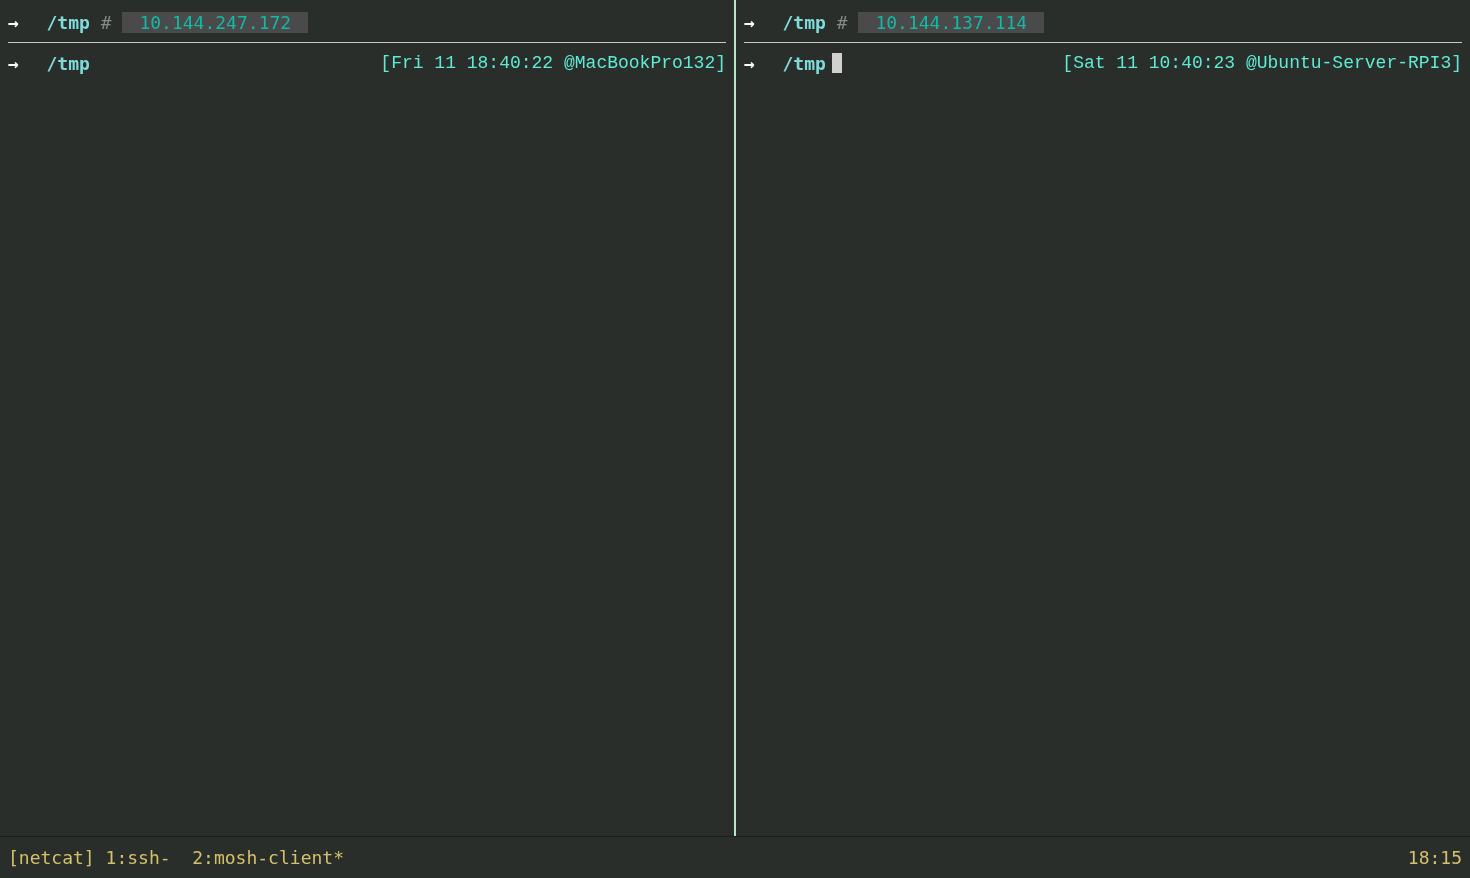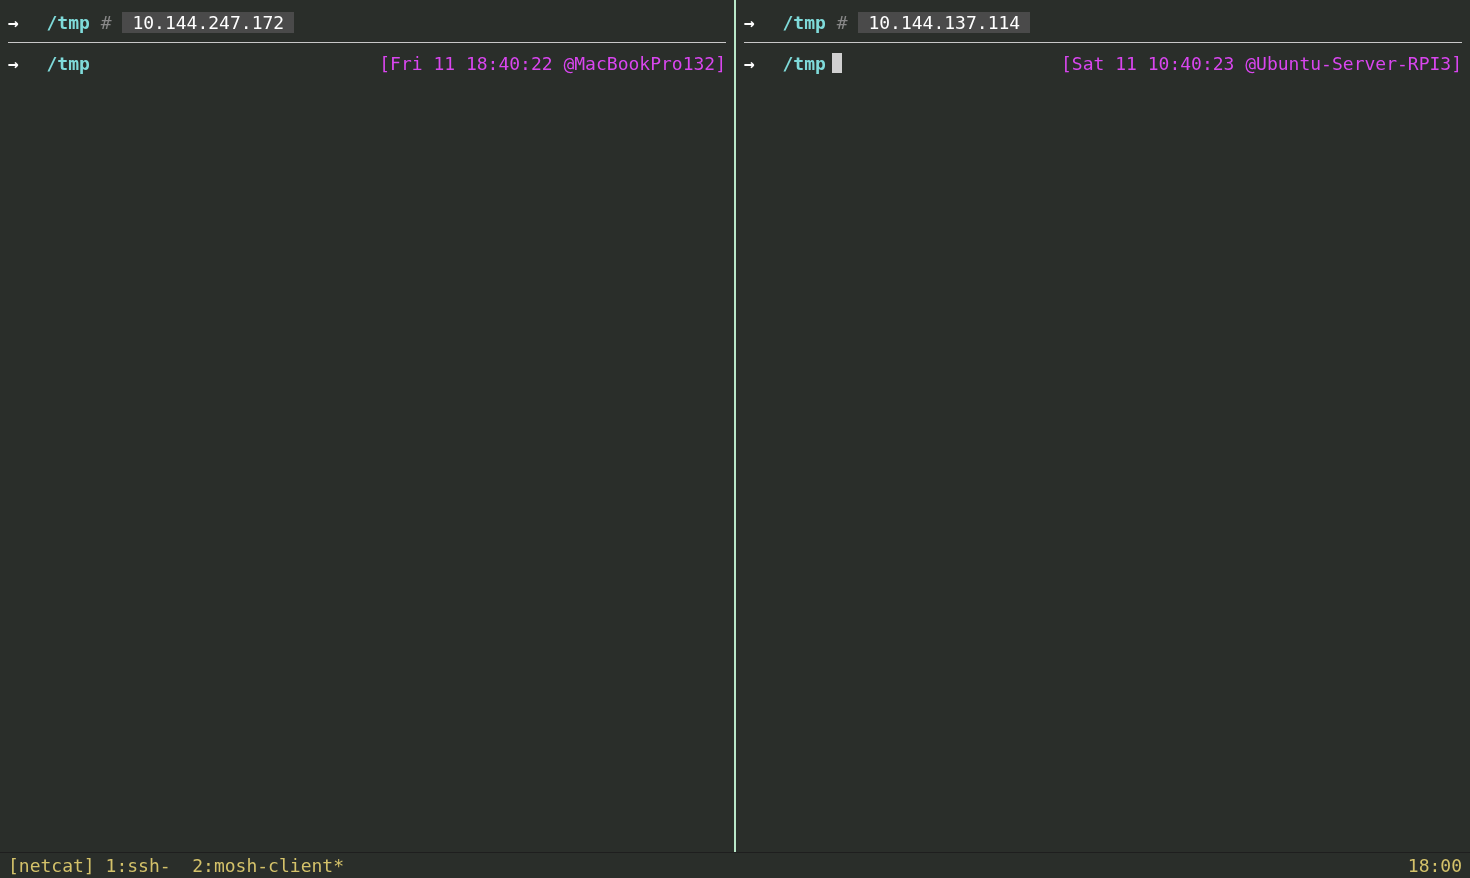--- a/index.html
+++ b/index.html
@@ -50,43 +50,44 @@
     .cwd {
       color: #7fdbda;
       font-weight: bold;
       text-align: right;
     }
     .hash {
       color: #888888;
     }
     .ip-selected {
       background: #4a4a4a;
-      color: #ffffff;
-      padding: 0 10px;
+      color: #14b8a6;
+      padding: 0 17px;
     }
     .hr {
       border: none;
       border-top: 1px solid #c8c8c8;
       margin-top: 6px;
       margin-bottom: 6px;
     }
     .timestamp-right {
-      color: #d946ef;
+      color: #5eead4;
       margin-left: auto;
+      font-family: Liberation Mono, monospace;
     }
     .cursor-block {
       display: inline-block;
       width: 10px;
       height: 20px;
       background: #d0d0d0;
       margin-left: 6px;
       vertical-align: middle;
     }
     .statusbar {
-      height: 26px;
+      height: 42px;
       background: #2a2e2a;
       color: #d4c26a;
       display: flex;
       align-items: center;
       padding: 0 8px;
       font-size: 18px;
       border-top: 1px solid #1e1e1e;
       white-space: pre;
     }
     .status-left {
@@ -145,15 +146,15 @@
 
 <div class="statusbar">
   <div class="status-left">
     <span>[netcat]</span>
     <span> </span>
     <span>1:ssh-</span>
     <span>  </span>
     <span>2:mosh-client*</span>
   </div>
   <div class="status-right">
-    <span>18:00</span>
+    <span>18:15</span>
   </div>
 </div>
 
 </body></html>

